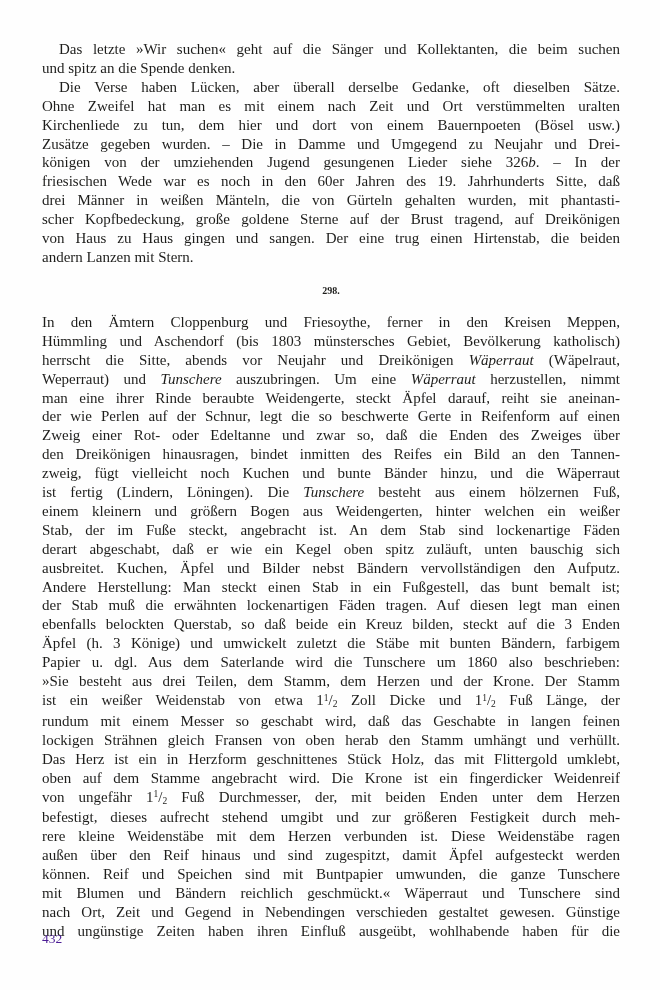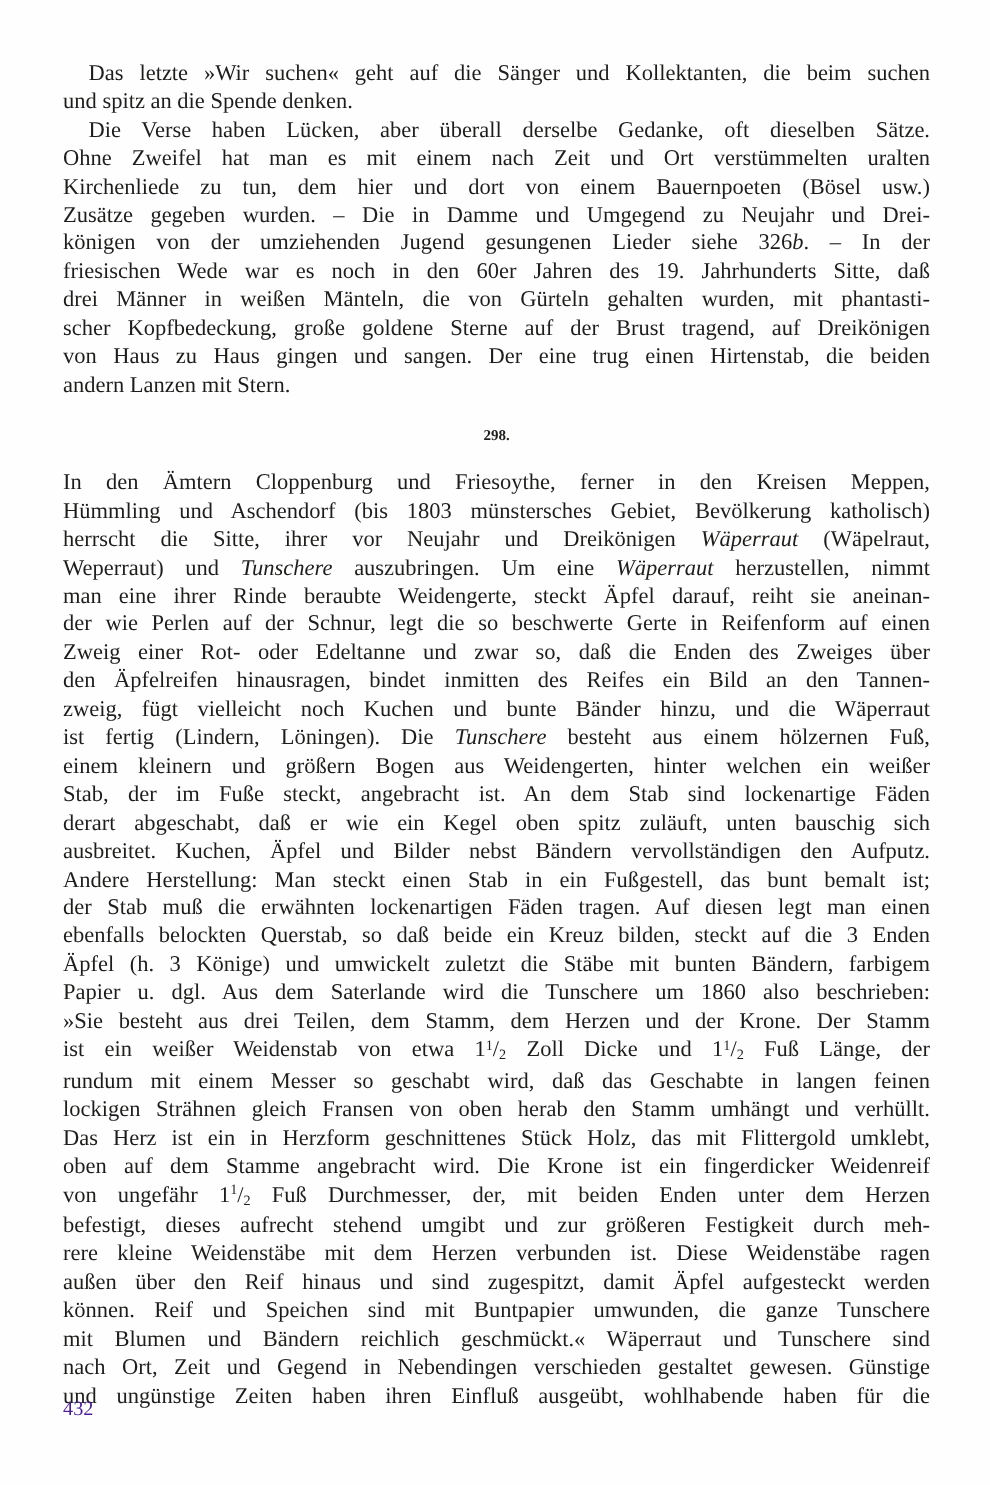--- a/index.html
+++ b/index.html
@@ -85,26 +85,26 @@
         <div class="line"><span>friesischen Wede war es noch in den 60er Jahren des 19. Jahrhunderts Sitte, daß</span></div>
         <div class="line"><span>drei Männer in weißen Mänteln, die von Gürteln gehalten wurden, mit phantasti-</span></div>
         <div class="line"><span>scher Kopfbedeckung, große goldene Sterne auf der Brust tragend, auf Dreikönigen</span></div>
         <div class="line"><span>von Haus zu Haus gingen und sangen. Der eine trug einen Hirtenstab, die beiden</span></div>
         <div class="line endp"><span>andern Lanzen mit Stern.</span></div>
       </div>
       <div class="heading">298.</div>
       <div class="para">
         <div class="line"><span>In den Ämtern Cloppenburg und Friesoythe, ferner in den Kreisen Meppen,</span></div>
         <div class="line"><span>Hümmling und Aschendorf (bis 1803 münstersches Gebiet, Bevölkerung katholisch)</span></div>
-        <div class="line"><span>herrscht die Sitte, ihrer vor Neujahr und Dreikönigen </span><span class="italic">Wäperraut</span><span> (Wäpelraut,</span></div>
+        <div class="line"><span>herrscht die Sitte, abends vor Neujahr und Dreikönigen </span><span class="italic">Wäperraut</span><span> (Wäpelraut,</span></div>
         <div class="line"><span>Weperraut) und </span><span class="italic">Tunschere</span><span> auszubringen. Um eine </span><span class="italic">Wäperraut</span><span> herzustellen, nimmt</span></div>
         <div class="line"><span>man eine ihrer Rinde beraubte Weidengerte, steckt Äpfel darauf, reiht sie aneinan-</span></div>
         <div class="line"><span>der wie Perlen auf der Schnur, legt die so beschwerte Gerte in Reifenform auf einen</span></div>
         <div class="line"><span>Zweig einer Rot- oder Edeltanne und zwar so, daß die Enden des Zweiges über</span></div>
-        <div class="line"><span>den Äpfelreifen hinausragen, bindet inmitten des Reifes ein Bild an den Tannen-</span></div>
+        <div class="line"><span>den Dreikönigen hinausragen, bindet inmitten des Reifes ein Bild an den Tannen-</span></div>
         <div class="line"><span>zweig, fügt vielleicht noch Kuchen und bunte Bänder hinzu, und die Wäperraut</span></div>
         <div class="line"><span>ist fertig (Lindern, Löningen). Die </span><span class="italic">Tunschere</span><span> besteht aus einem hölzernen Fuß,</span></div>
         <div class="line"><span>einem kleinern und größern Bogen aus Weidengerten, hinter welchen ein weißer</span></div>
         <div class="line"><span>Stab, der im Fuße steckt, angebracht ist. An dem Stab sind lockenartige Fäden</span></div>
         <div class="line"><span>derart abgeschabt, daß er wie ein Kegel oben spitz zuläuft, unten bauschig sich</span></div>
         <div class="line"><span>ausbreitet. Kuchen, Äpfel und Bilder nebst Bändern vervollständigen den Aufputz.</span></div>
         <div class="line"><span>Andere Herstellung: Man steckt einen Stab in ein Fußgestell, das bunt bemalt ist;</span></div>
         <div class="line"><span>der Stab muß die erwähnten lockenartigen Fäden tragen. Auf diesen legt man einen</span></div>
         <div class="line"><span>ebenfalls belockten Querstab, so daß beide ein Kreuz bilden, steckt auf die 3 Enden</span></div>
         <div class="line"><span>Äpfel (h. 3 Könige) und umwickelt zuletzt die Stäbe mit bunten Bändern, farbigem</span></div>

